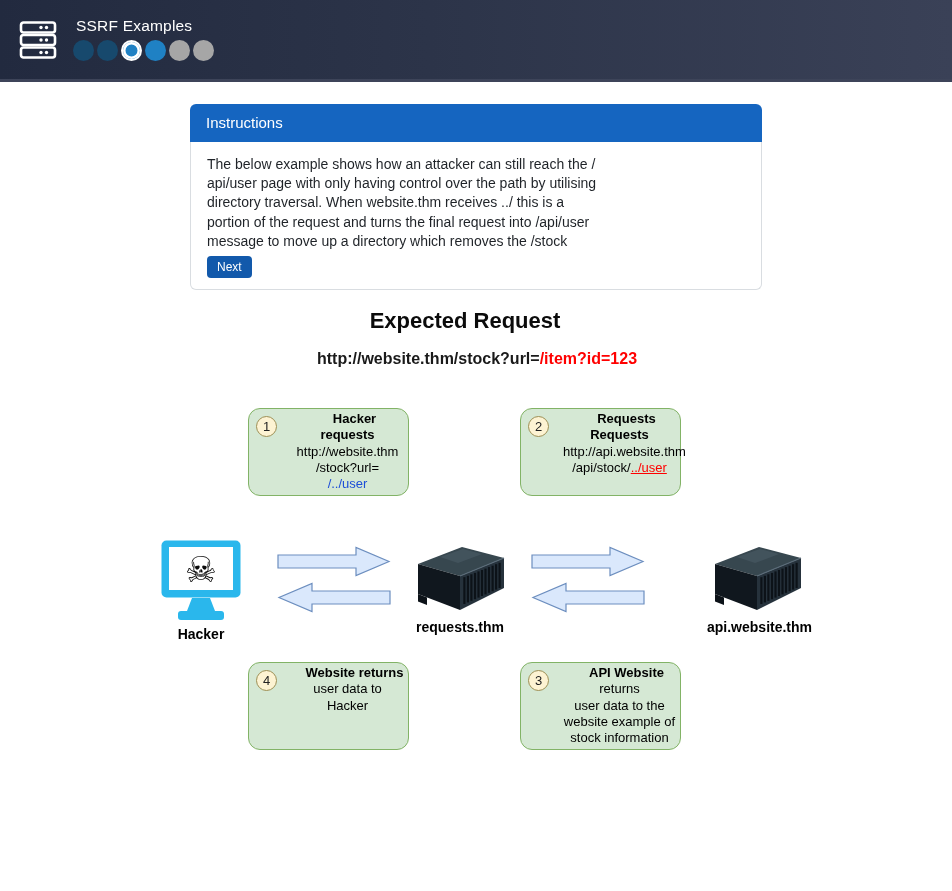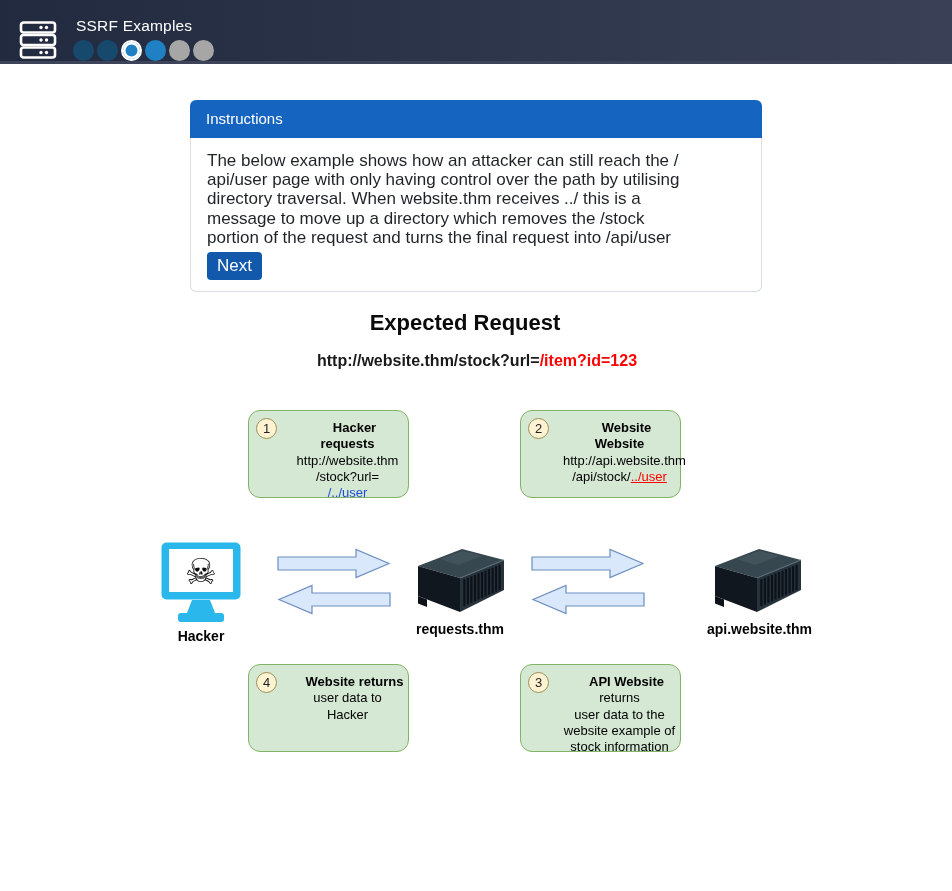--- a/index.html
+++ b/index.html
@@ -1,54 +1,54 @@
 <!DOCTYPE html>
 <html style="--red: #ff0000; --box-fill: #d5e8d4; --box-border: #82b366; --badge-fill: #fdf3d3; --badge-border: #9e8f55; --arrow-fill: #dae8fc; --arrow-stroke: #6c8ebf; --hdr-blue: #1565c0; --btn-blue: #1259ab;"><head>
 <meta charset="utf-8">
 <style>
   * { margin:0; padding:0; box-sizing:border-box; }
   html,body { width:952px; height:891px; background:#ffffff; overflow:hidden;
               font-family:"Liberation Sans", sans-serif; }
 
   
-  .app-header { position:relative; width:952px; height:64px;
+  .app-header { position:relative; width:952px; height:82px;
     background:linear-gradient(90deg,#222a3f 0%, #2c3449 45%, #3a4157 100%);
     border-bottom:3px solid #3d4459; }
   .hdr-icon { position:absolute; left:18px; top:20px; }
   .hdr-title { position:absolute; left:76px; top:17px; color:#ffffff;
     font-size:15.5px; letter-spacing:.2px; }
   .dots { position:absolute; left:73px; top:40px; display:flex; align-items:center; }
   .dot { width:21px; height:21px; border-radius:50%; margin-right:3px; display:inline-block; }
   .dot.current { box-shadow:0 0 0 2.5px #ffffff inset, 0 0 0 0 #fff; border:2.5px solid #ffffff; }
 
   
-  .card { width:572px; margin:36px auto 0 auto; border-radius:7px; }
+  .card { width:572px; margin:22px auto 0 auto; border-radius:7px; }
   .card-head { height:38px; line-height:38px; padding-left:16px; color:#ffffff;
     font-size:15px; background:var(--hdr-blue); border-radius:6px 6px 0 0; }
   .card-body { background:#ffffff; border:1px solid #d9dde1; border-top:none;
     border-radius:0 0 6px 6px; padding:13px 16px 11px 16px; }
-  .body-text div { font-size:17px; line-height:19.2px; color:#1f2328; white-space:nowrap; }
+  .body-text div { font-size:14px; line-height:19.2px; color:#1f2328; white-space:nowrap; }
   .next-btn { margin-top:5px; background:var(--btn-blue); color:#fff; border:none;
-    font-family:"Liberation Sans",sans-serif; font-size:17px; padding:4px 10px;
+    font-family:"Liberation Sans",sans-serif; font-size:12px; padding:4px 10px;
     border-radius:4px; cursor:pointer; }
 
   
   .diagram { position:relative; width:776px; height:591px; }
   .dg-title { position:absolute; left:265px; top:18px; width:400px; text-align:center;
     font-size:22px; font-weight:bold; color:#0b0b0b; }
   .dg-url { position:absolute; left:177px; top:60px; width:600px; text-align:center;
     font-size:16px; font-weight:bold; color:#1a1a1a; }
   .red { color:var(--red); }
 
   .step { position:absolute; width:161px; height:88px; background:var(--box-fill);
     border:1px solid var(--box-border); border-radius:12px; }
   .badge { position:absolute; left:7px; top:7px; width:21px; height:21px; border-radius:50%;
     background:var(--badge-fill); border:1px solid var(--badge-border); color:#222;
     font-size:13px; text-align:center; line-height:20px; }
-  .step-text { padding:9px 4px 0 4px; text-align:center; font-size:13px;
+  .step-text { padding:2px 4px 0 4px; text-align:center; font-size:13px;
     line-height:16.3px; color:#000;margin-left:38px; }
   .step-text .first-line { text-indent:14px; }
   .box-tl { left:248px; top:118px; }
   .box-tr { left:520px; top:118px; }
   .box-bl { left:248px; top:372px; }
   .box-br { left:520px; top:372px; }
 
   .node { position:absolute; text-align:center; }
   .node-label { font-size:14px; font-weight:bold; color:#000; margin-top:1px; }
   .hacker-node { left:160px; top:250px; width:82px; }
@@ -91,22 +91,22 @@
     </div>
 </div>
 
 <div class="card">
   <div class="card-head">Instructions</div>
   <div class="card-body">
     <div class="body-text">
         <div>The below example shows how an attacker can still reach the /</div>
         <div>api/user page with only having control over the path by utilising</div>
         <div>directory traversal. When website.thm receives ../ this is a</div>
+        <div>portion of the request and turns the final request into /api/user</div>
         <div>message to move up a directory which removes the /stock</div>
-        <div>portion of the request and turns the final request into /api/user</div>
       </div>
     <button class="next-btn">Next</button>
   </div>
 </div>
 
 <div class="diagram">
   <div class="dg-title">Expected Request</div>
   <div class="dg-url"><span>http://website.thm/stock?url=</span><span class="red">/item?id=123</span></div>
 
   <div class="step box-tl">
@@ -114,21 +114,21 @@
     <div class="step-text">
         <div class="first-line"><span style="font-weight: bold;">Hacker requests</span></div>
         <div><span>http://website.thm</span></div>
         <div><span>/stock?url=</span></div>
         <div><span style="color: #1d4ed8;">/../user</span></div>
       </div>
   </div>
   <div class="step box-tr">
     <div class="badge">2</div>
     <div class="step-text">
-        <div class="first-line"><span style="font-weight: bold;">Website Website</span></div>
+        <div class="first-line"><span style="font-weight: bold;">Requests Requests</span></div>
         <div><span>http://api.website.thm</span></div>
         <div><span>/api/stock/</span><span style="color: rgb(255, 0, 0); text-decoration: underline;">../user</span></div>
       </div>
   </div>
   <div class="step box-bl">
     <div class="badge">4</div>
     <div class="step-text">
         <div class="first-line"><span style="font-weight: bold;">Website returns</span></div>
         <div><span>user data to</span></div>
         <div><span>Hacker</span></div>

